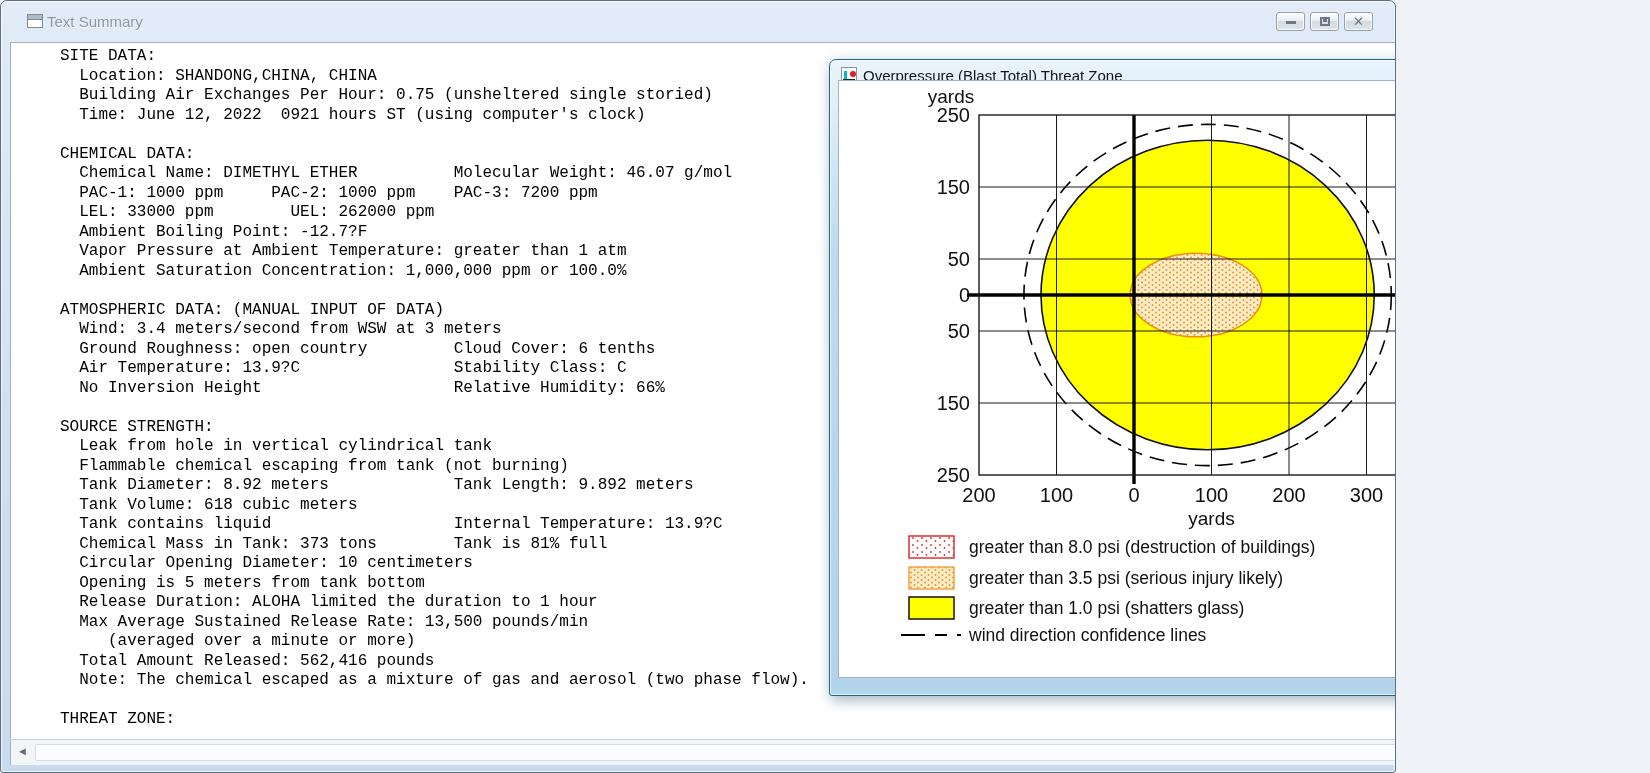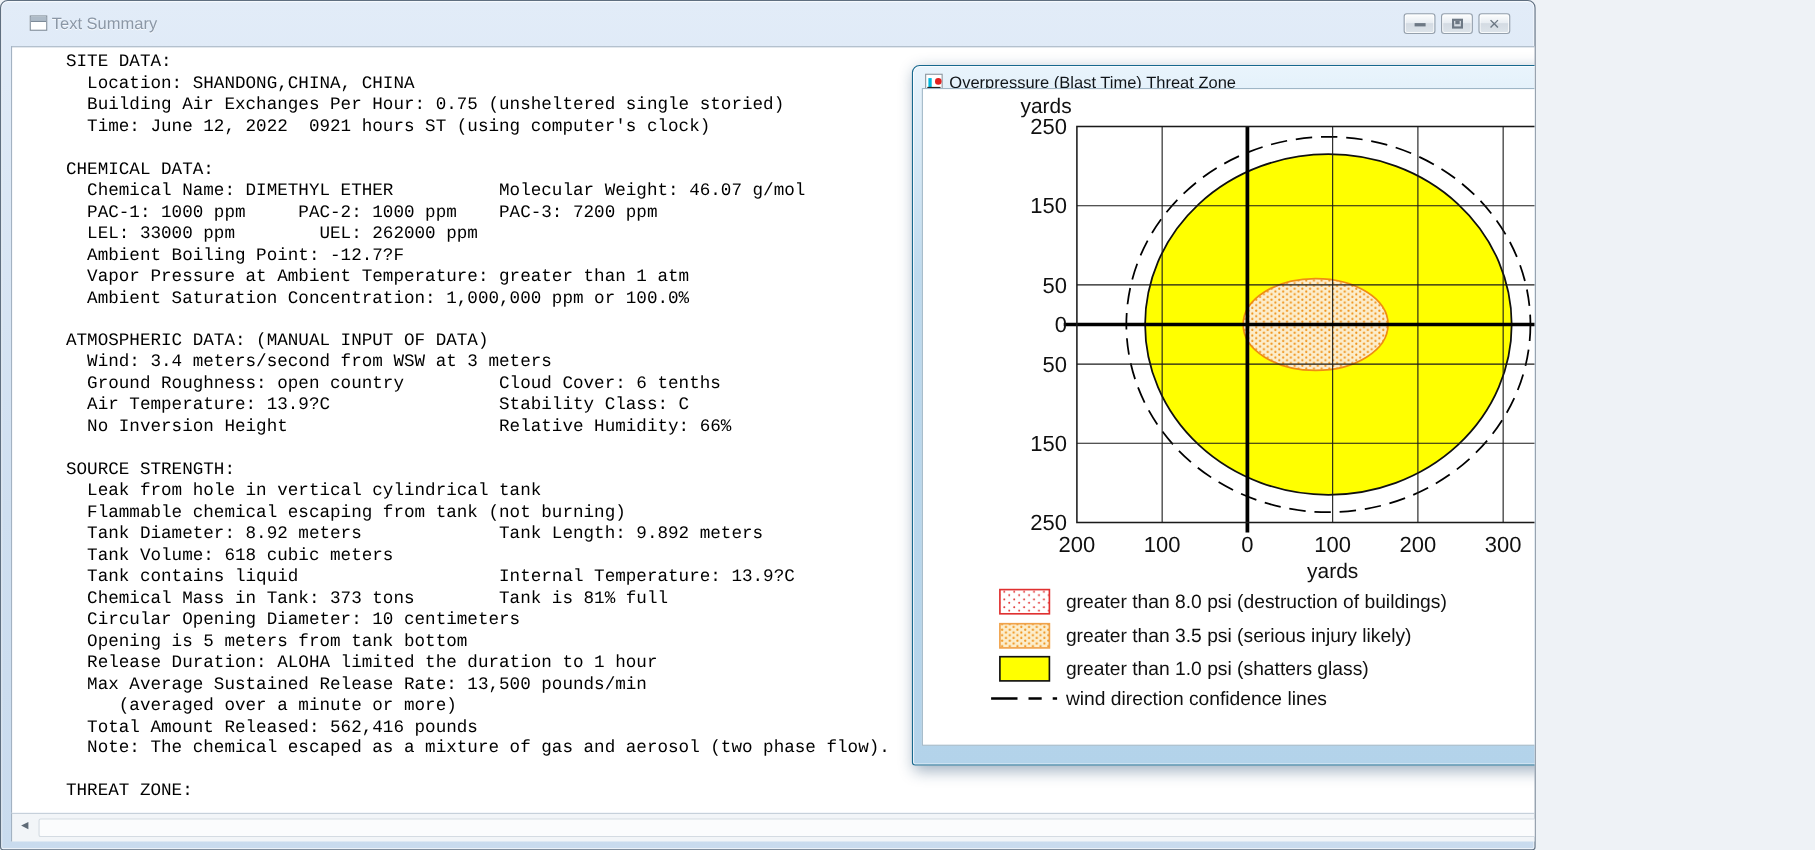--- a/index.html
+++ b/index.html
@@ -170,21 +170,21 @@
   </div>
   <div id="grip"></div>
 
   <div id="ov-window">
     <div id="ov-titlebar">
       <span id="ov-icon">
           <i></i>
           <b></b>
           <u></u>
         </span>
-      <span id="ov-title">Overpressure (Blast Time) Threat Zone</span>
+      <span id="ov-title">Overpressure (Blast Total) Threat Zone</span>
       <span class="ov-btns">
         <span class="ov-btn blue">
             <span class="g-min"></span>
           </span>
         <span class="ov-btn blue">
             <span class="g-max"></span>
           </span>
         <span class="ov-btn red">
             <span class="g-close">✕</span>
           </span>

